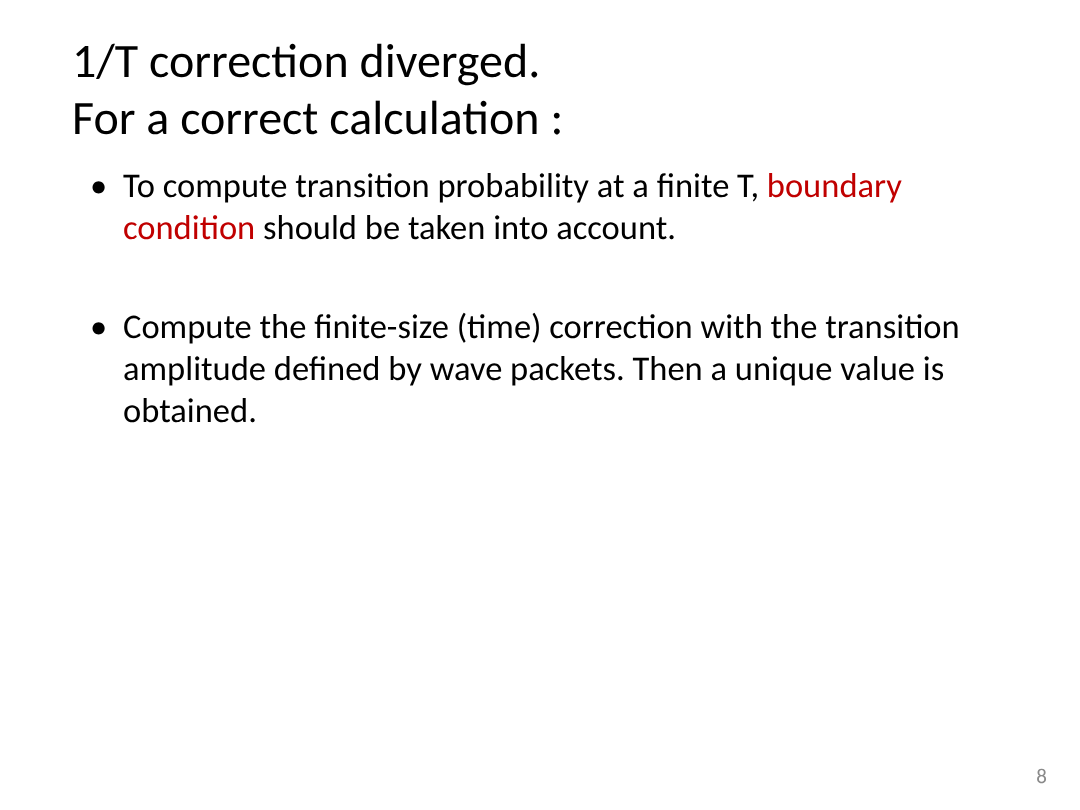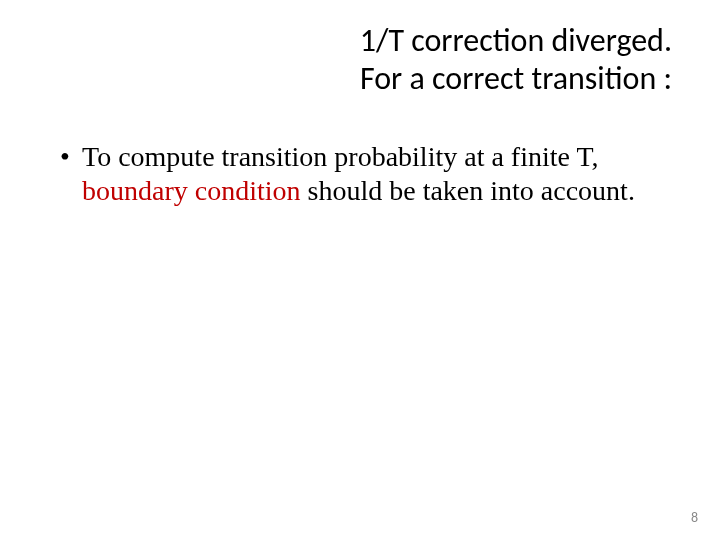--- a/index.html
+++ b/index.html
@@ -1,39 +1,44 @@
 <!DOCTYPE html>
 <html><head>
 <meta charset="utf-8">
 <style>
   * { margin: 0; padding: 0; box-sizing: border-box; }
   html, body { width: 720px; height: 540px; background: #fff; font-family: Calibri, "Segoe UI", Arial, sans-serif; color: #000; }
   .slide { position: relative; width: 720px; height: 540px; padding: 18px 48px 24px 48px; }
-  .title { text-align: right; font-size: 32px; line-height: 1.18; font-weight: 400; margin-bottom: 42px; margin-top: 4px; }
-  .bullets { list-style: none; font-size: 28px; line-height: 1.22; font-family: Liberation Serif, serif; }
+  .title { text-align: left; font-size: 32px; line-height: 1.18; font-weight: 400; margin-bottom: 12px; margin-top: 4px; }
+  .bullets { list-style: none; font-size: 23px; line-height: 1.22; }
   .bullets > li { position: relative; padding-left: 34px; margin-bottom: 6px; }
   .bullets > li::before { content: "•"; position: absolute; left: 12px; top: 0; }
   .gap { height: 32px; }
   .red { color: #c00000; }
   .pagenum { position: absolute; right: 22px; bottom: 14px; font-size: 14px; color: #8a8a8a; }
 </style>
 </head>
 <body>
 
 <div class="slide">
 
   <h1 class="title">
     <span>1/T correction diverged.</span><br>
-    <span>For a correct transition :</span>
+    <span>For a correct calculation :</span>
   </h1>
 
   <ul class="bullets">
     <li>
       <span>To compute transition probability at a finite T, </span><span class="red">boundary condition</span><span> should be taken into account.</span>
     </li>
   </ul>
 
   <div class="gap"></div>
 
+  <ul class="bullets">
+    <li>
+      <span>Compute the finite-size (time) correction with the transition amplitude defined by wave packets. Then a unique value is obtained.</span>
+    </li>
+  </ul>
 
   <div class="pagenum">8</div>
 
 </div>
 
 </body></html>

